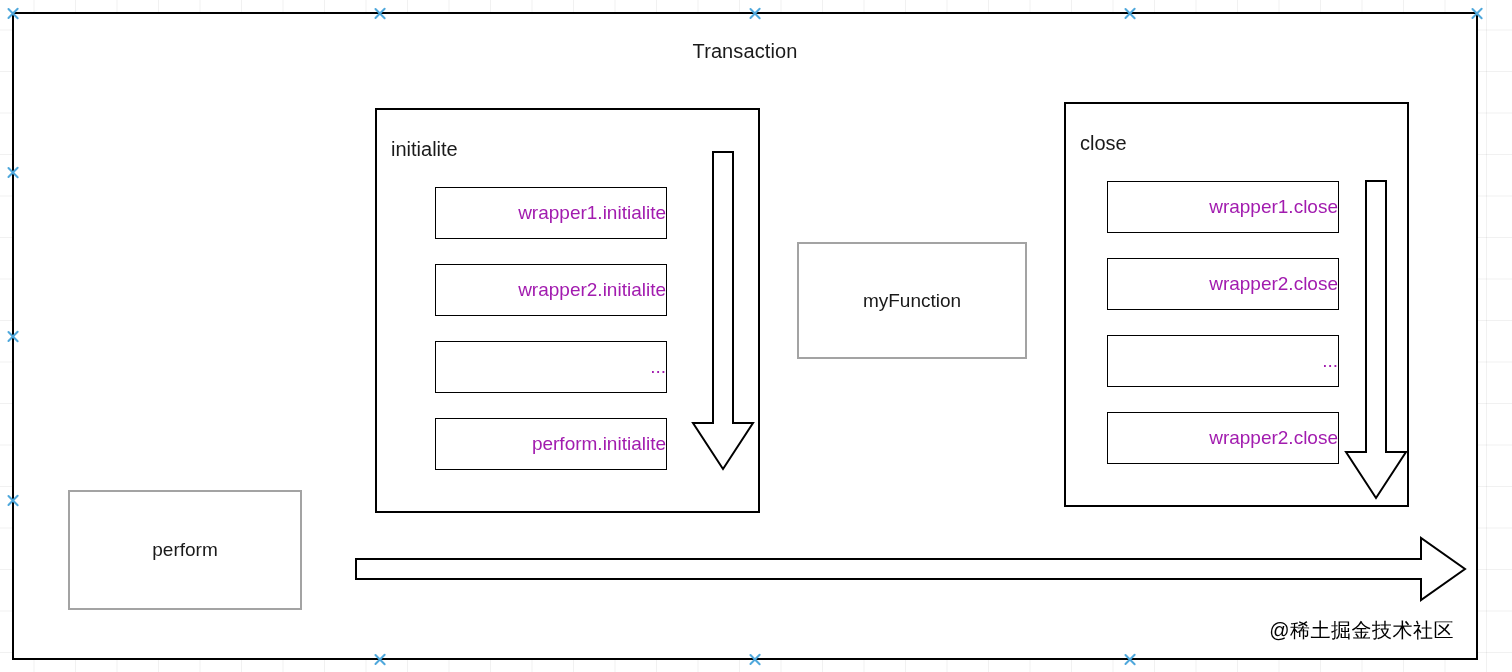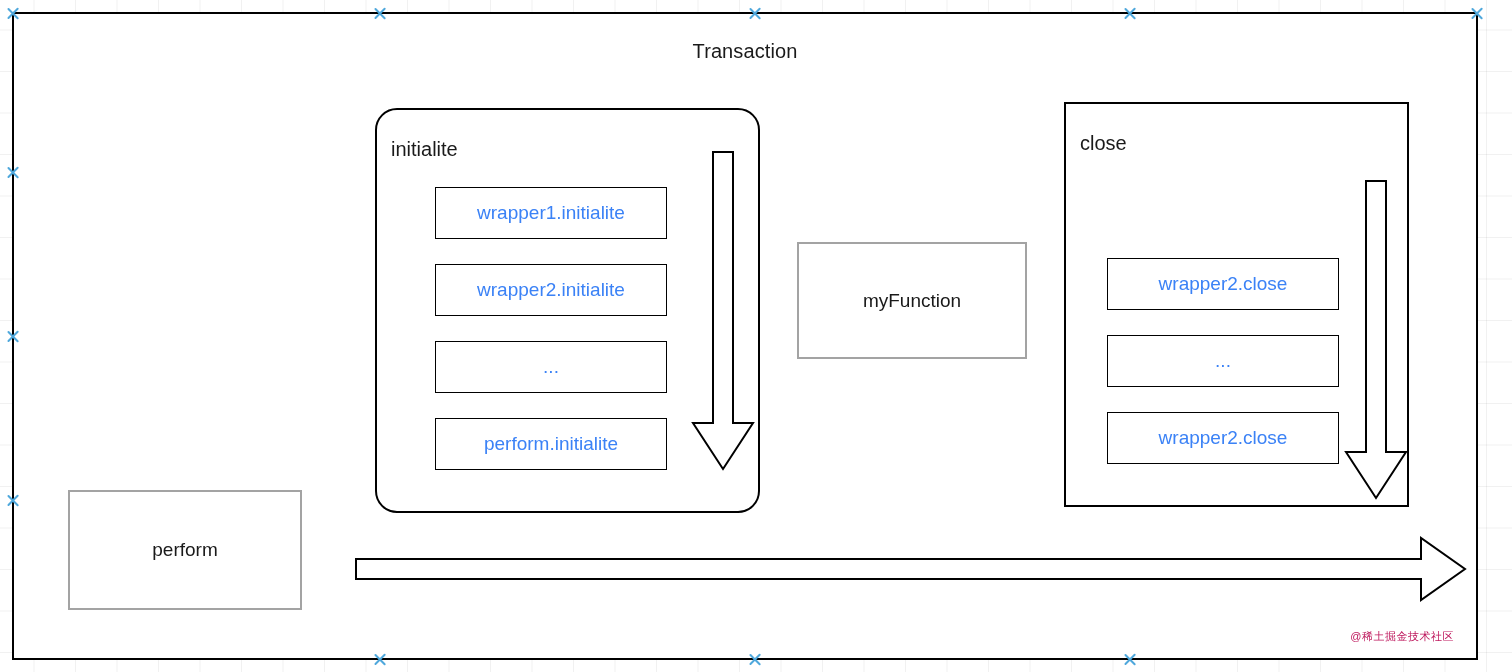--- a/index.html
+++ b/index.html
@@ -66,23 +66,23 @@
     color: #1a1a1a;
   }
   
   .step-box {
     position: absolute;
     border: 1.6px solid #000000;
     background: #ffffff;
     box-sizing: border-box;
     display: flex;
     align-items: center;
-    justify-content: center;
+    justify-content: flex-end;
     font-size: 19px;
-    color: #3b82f6;
+    color: #a21caf;
   }
   
   .plain-box {
     position: absolute;
     border: 2px solid #a3a3a3;
     background: #ffffff;
     box-sizing: border-box;
     display: flex;
     align-items: center;
     justify-content: center;
@@ -96,22 +96,22 @@
   .arrow-shape {
     fill: #ffffff;
     stroke: #000000;
     stroke-width: 2;
     stroke-linejoin: miter;
   }
   .watermark {
     position: absolute;
     right: 22px;
     bottom: 14px;
-    font-size: 11px;
-    color: #be185d;
+    font-size: 20px;
+    color: #000000;
     letter-spacing: .5px;
     white-space: nowrap;
   }
   
   .snap {
     position: absolute;
     width: 15px;
     height: 15px;
     margin-left: -7.5px;
     margin-top: -7.5px;
@@ -135,21 +135,21 @@
 <body>
 
 <div id="canvas">
 
   <div class="grid"></div>
 
   <div class="outer-box">
 
     <div class="title">Transaction</div>
 
-    <div class="group-box" style="left:361px; top:94px; width:385px; height:405px;border-radius:22px;">
+    <div class="group-box" style="left:361px; top:94px; width:385px; height:405px;">
       <div class="group-label">initialite</div>
 
       <div class="step-box" style="left:58px; top:77px; width:232px; height:52px;">
         <span>wrapper1.initialite</span>
       </div>
 
       <div class="step-box" style="left:58px; top:154px; width:232px; height:52px;">
         <span>wrapper2.initialite</span>
       </div>
 
@@ -166,20 +166,23 @@
       </svg>
     </div>
 
     <div class="plain-box" style="left:783px; top:228px; width:230px; height:117px;">
       <span>myFunction</span>
     </div>
 
     <div class="group-box" style="left:1050px; top:88px; width:345px; height:405px;">
       <div class="group-label">close</div>
 
+      <div class="step-box" style="left:41px; top:77px; width:232px; height:52px;">
+        <span>wrapper1.close</span>
+      </div>
 
       <div class="step-box" style="left:41px; top:154px; width:232px; height:52px;">
         <span>wrapper2.close</span>
       </div>
 
       <div class="step-box" style="left:41px; top:231px; width:232px; height:52px;">
         <span>...</span>
       </div>
 
       <div class="step-box" style="left:41px; top:308px; width:232px; height:52px;">

